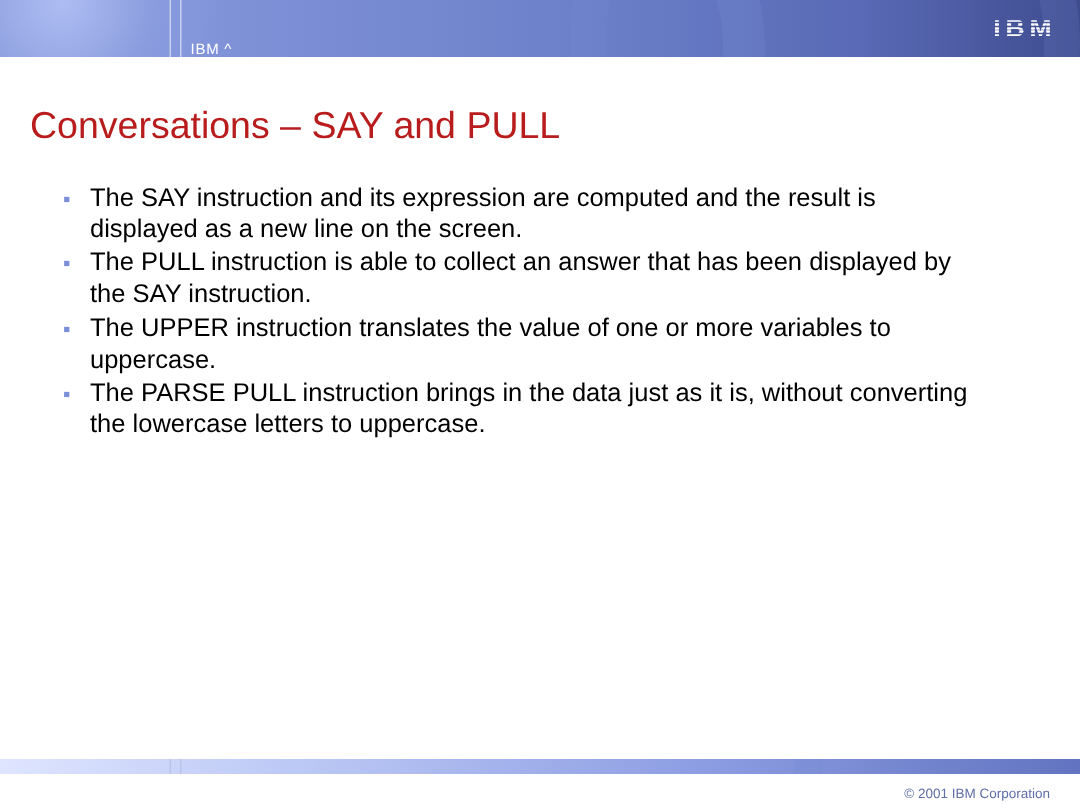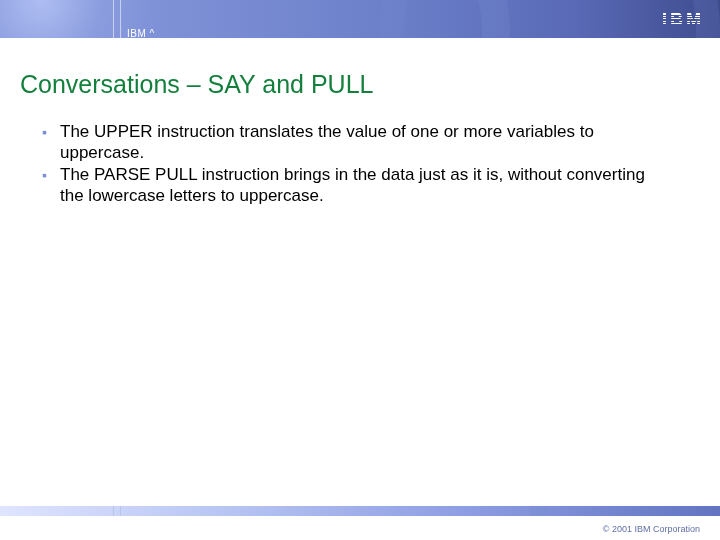--- a/index.html
+++ b/index.html
@@ -24,21 +24,21 @@
 
   .brand { position:absolute; top:10px; left:127px; font-size:10px; color:#ffffff; letter-spacing:.5px;margin-top:18px; }
 
   .ibm-logo { position:absolute; right:18px; top:11px; color:#ffffff; font-weight:700;
               font-size:16px; letter-spacing:3px; transform:scaleX(1.1);
               background: repeating-linear-gradient(#ffffff 0 1.2px, rgba(255,255,255,0) 1.2px 2.4px);
               -webkit-background-clip:text; background-clip:text; color:transparent;
               filter: drop-shadow(0 0 0 #fff); }
 
   
-  .title { position:absolute; top:70px; left:20px; font-size:25px; color:#15803d; font-weight:400; }
+  .title { position:absolute; top:70px; left:20px; font-size:25px; color:#b91c1c; font-weight:400; }
 
   .bullets { position:absolute; top:122px; left:42px; width:615px; font-size:17px; color:#000;
              line-height:1.22; }
   .bullets li { list-style:none; position:relative; padding-left:18px; margin-bottom:2px; }
   .bullets li::before { content:"\25AA"; position:absolute; left:0; top:2px; color:#7b8fd8; font-size:14px; }
 
   
   .footer-band { position:absolute; left:0; bottom:24px; height:10px; width:100%;
                  background: linear-gradient(90deg,#dfe5ff 0%,#b9c6f4 30%,#8c9de2 65%,#6273c1 100%);
                  overflow:hidden; }
@@ -60,20 +60,22 @@
     <div class="banner-ring2"></div>
     <span class="vline-short" style="left:113px"></span>
     <span class="vline-short" style="left:120px"></span>
     <div class="brand">IBM ^</div>
     <div class="ibm-logo">IBM</div>
   </div>
 
   <h1 class="title">Conversations – SAY and PULL</h1>
 
   <ul class="bullets">
+    <li>The SAY instruction and its expression are computed and the result is displayed as a new line on the screen.</li>
+    <li>The PULL instruction is able to collect an answer that has been displayed by the SAY instruction.</li>
     <li>The UPPER instruction translates the value of one or more variables to uppercase.</li>
     <li>The PARSE PULL instruction brings in the data just as it is, without converting the lowercase letters to uppercase.</li>
   </ul>
 
   <div class="footer-band">
     <span class="vline-foot" style="left:113px"></span>
     <span class="vline-foot" style="left:120px"></span>
     <div class="ring"></div>
   </div>
   <div class="copyright">© 2001 IBM Corporation</div>

